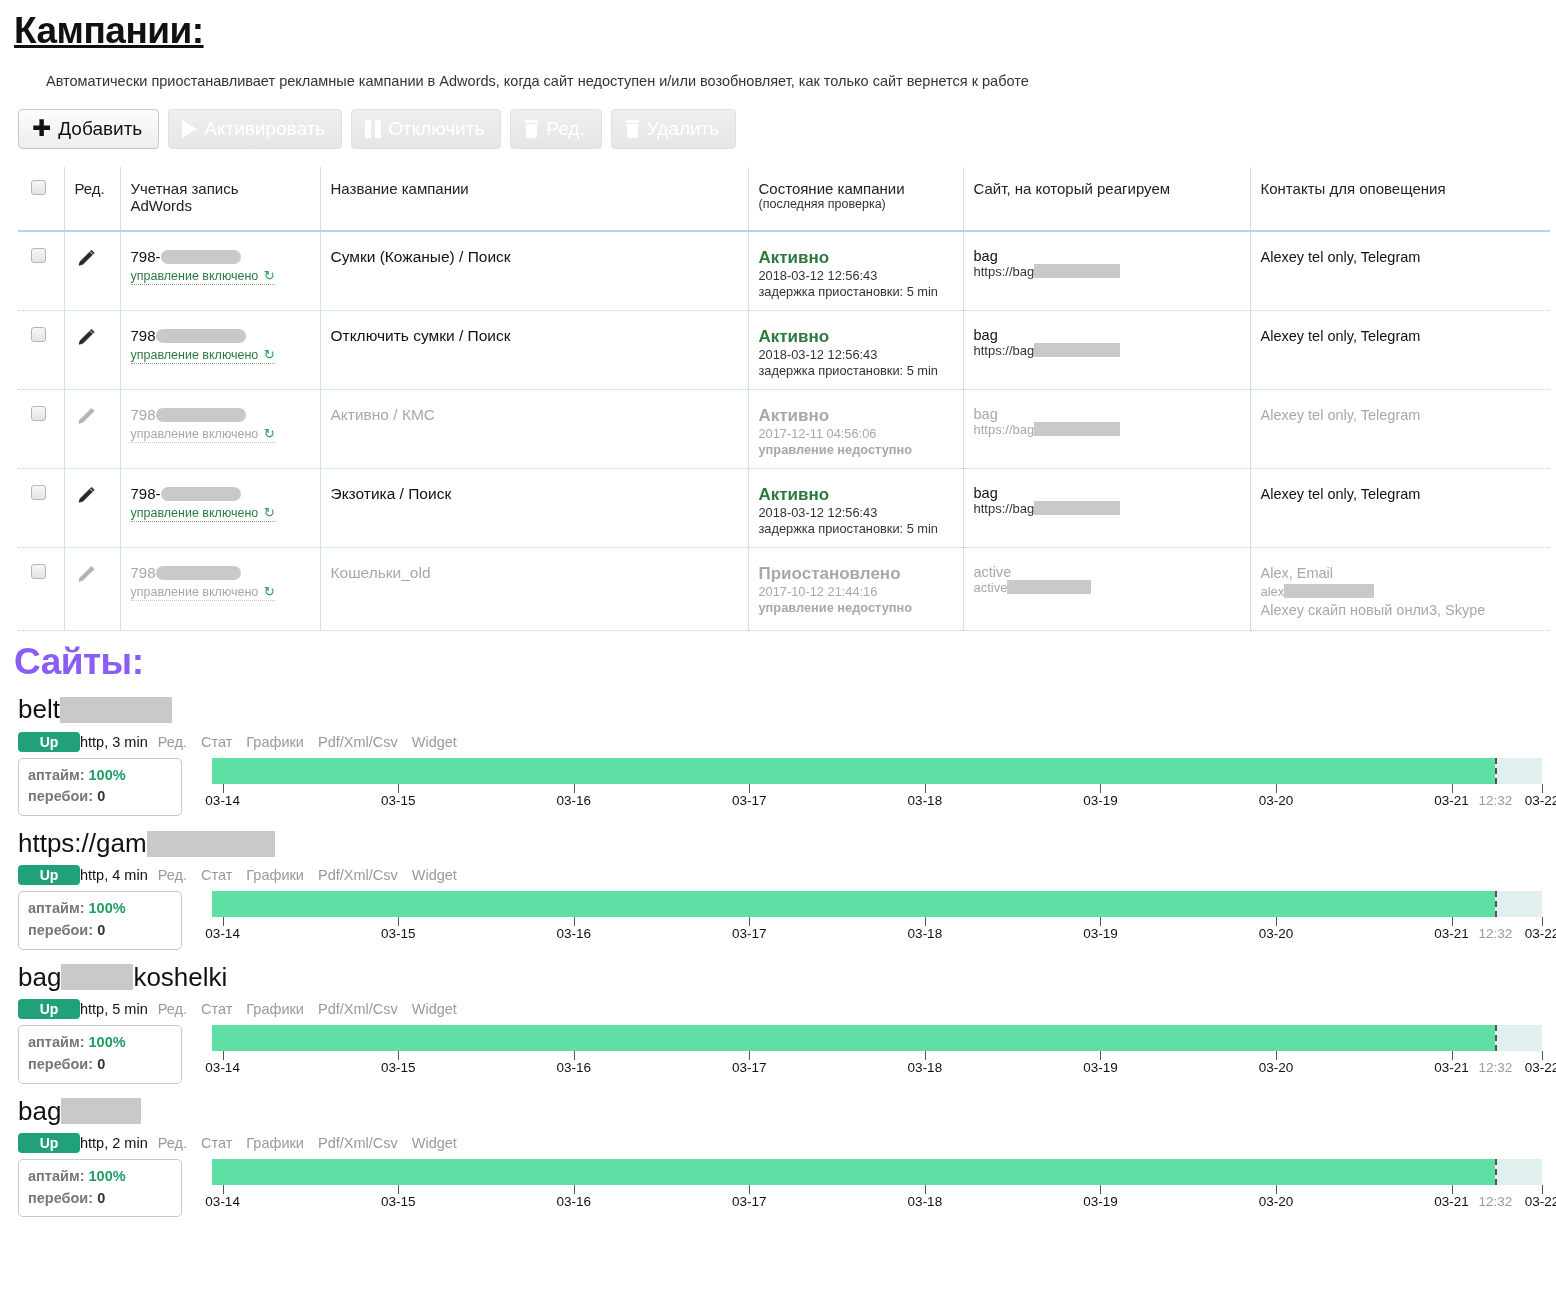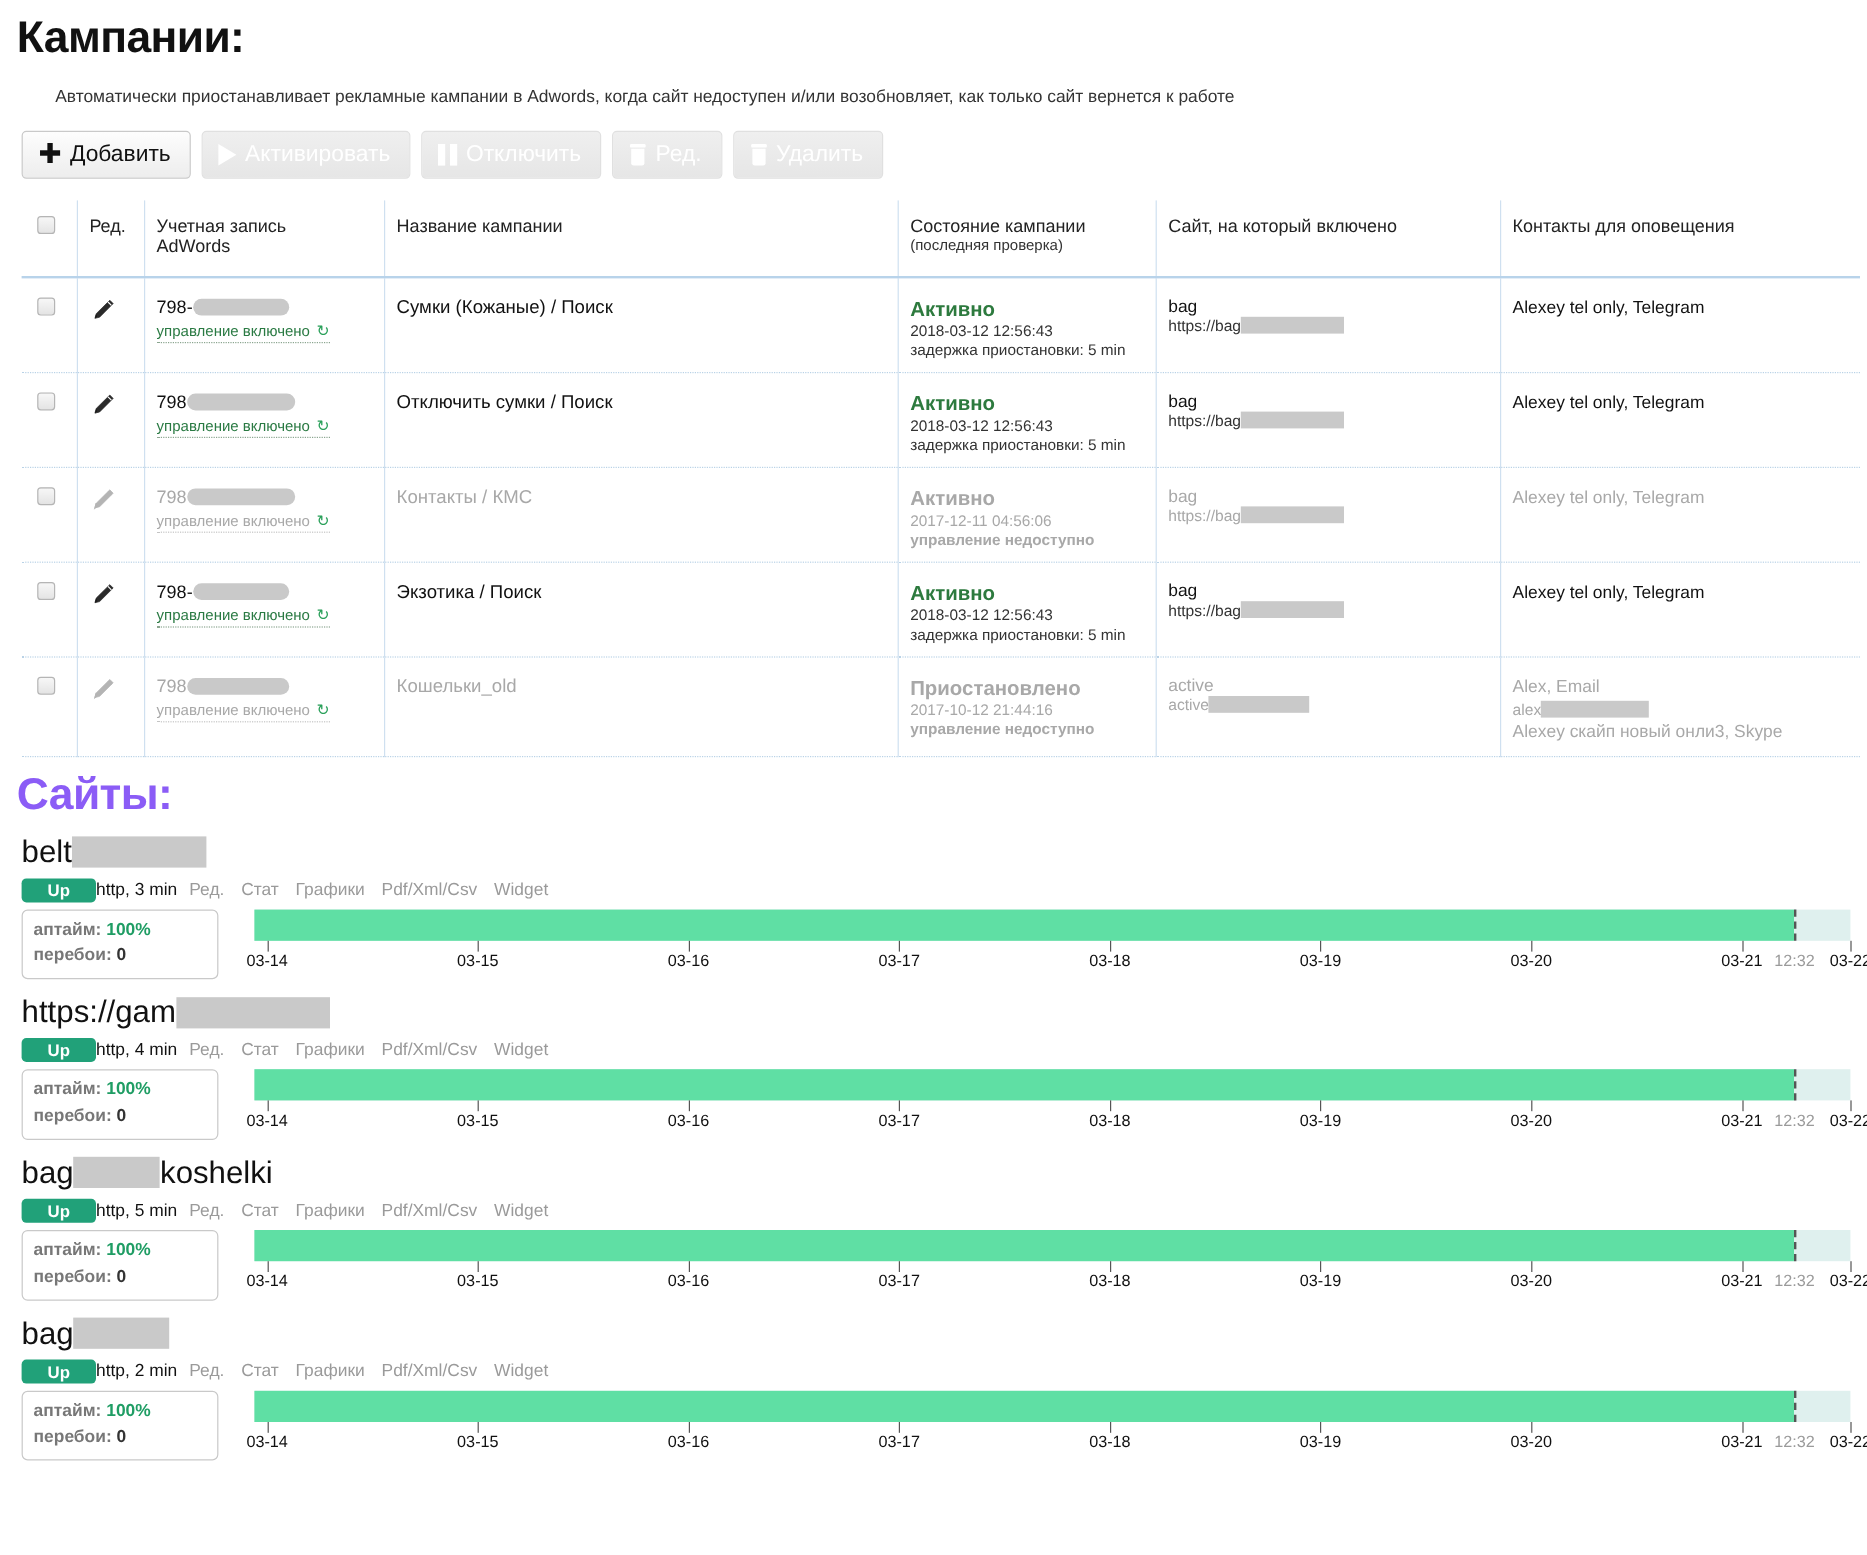--- a/index.html
+++ b/index.html
@@ -19,20 +19,21 @@
 
   
   h1.page-heading {
     font-size: 37px;
     font-weight: bold;
     letter-spacing: -0.5px;
     margin: 0;
     padding: 12px 0 0 14px;
     color: #111;
     line-height: 1.05;
+    text-decoration: underline;
   }
   .campaigns-desc {
     font-size: 14.5px;
     color: #333;
     margin: 0;
     padding: 22px 0 0 46px;
   }
 
   
   .toolbar {
@@ -254,21 +255,21 @@
       </th>
       <th>Ред.</th>
       <th>
         <span>Учетная запись<br>AdWords</span>
       </th>
       <th>Название кампании</th>
       <th>
         <span>Состояние кампании</span>
         <span class="th-sub">(последняя проверка)</span>
       </th>
-      <th>Сайт, на который включено</th>
+      <th>Сайт, на который реагируем</th>
       <th>Контакты для оповещения</th>
     </tr>
   </thead>
   <tbody>
       <tr>
         <td><span class="cbx"></span></td>
         <td><span class="pencil"><svg width="22" height="22" viewBox="0 0 22 22">
               <path d="M16.5 2.2 L19.3 5.0 L8.0 16.3 L4.1 17.3 L5.2 13.4 Z" fill="#2a2a2a" stroke="#2a2a2a" stroke-width="0.6" stroke-linejoin="round"></path>
               <path d="M15.0 3.7 L17.8 6.5" stroke="#ffffff" stroke-width="1" fill="none"></path>
               <path d="M4.1 17.3 L5.6 16.0 L5.2 13.4 Z" fill="#111"></path>
@@ -311,21 +312,21 @@
         </td>
       </tr>
       <tr class="dim">
         <td><span class="cbx"></span></td>
         <td><span class="pencil"><svg width="22" height="22" viewBox="0 0 22 22">
               <path d="M16.5 2.2 L19.3 5.0 L8.0 16.3 L4.1 17.3 L5.2 13.4 Z" fill="#2a2a2a" stroke="#2a2a2a" stroke-width="0.6" stroke-linejoin="round"></path>
               <path d="M15.0 3.7 L17.8 6.5" stroke="#ffffff" stroke-width="1" fill="none"></path>
               <path d="M4.1 17.3 L5.6 16.0 L5.2 13.4 Z" fill="#111"></path>
             </svg></span></td>
         <td><div class="acct-num">798<span class="redacted" style="width:90px"></span></div><span class="mgmt">управление включено <span class="refresh">↻</span></span></td>
-        <td><span class="campname">Контакты / КМС</span></td>
+        <td><span class="campname">Активно / КМС</span></td>
         <td>
           <div class="state-title">Активно</div>
           <div class="state-line">2017-12-11 04:56:06</div>
           <div class="state-line bold">управление недоступно</div>
         </td>
         <td>
           <div class="site-name">bag</div>
           <div class="site-url">https://bag<span class="redacted sq" style="width:86px"></span></div>
         </td>
         <td>

